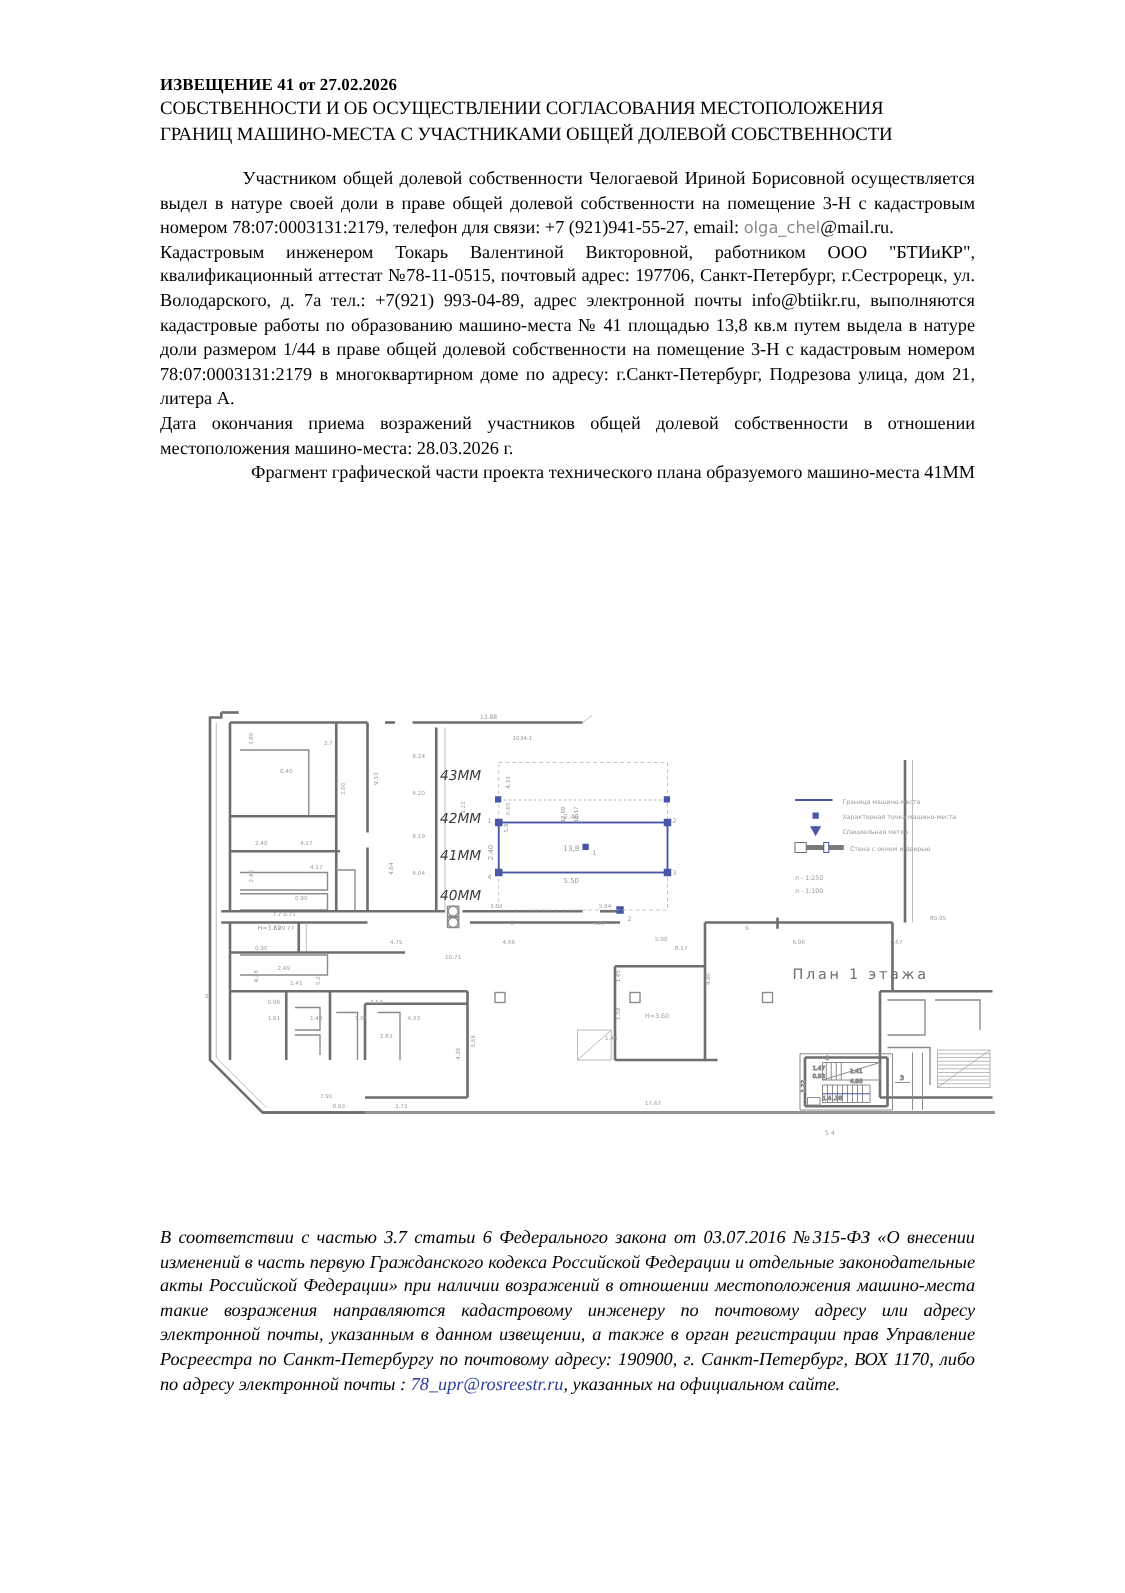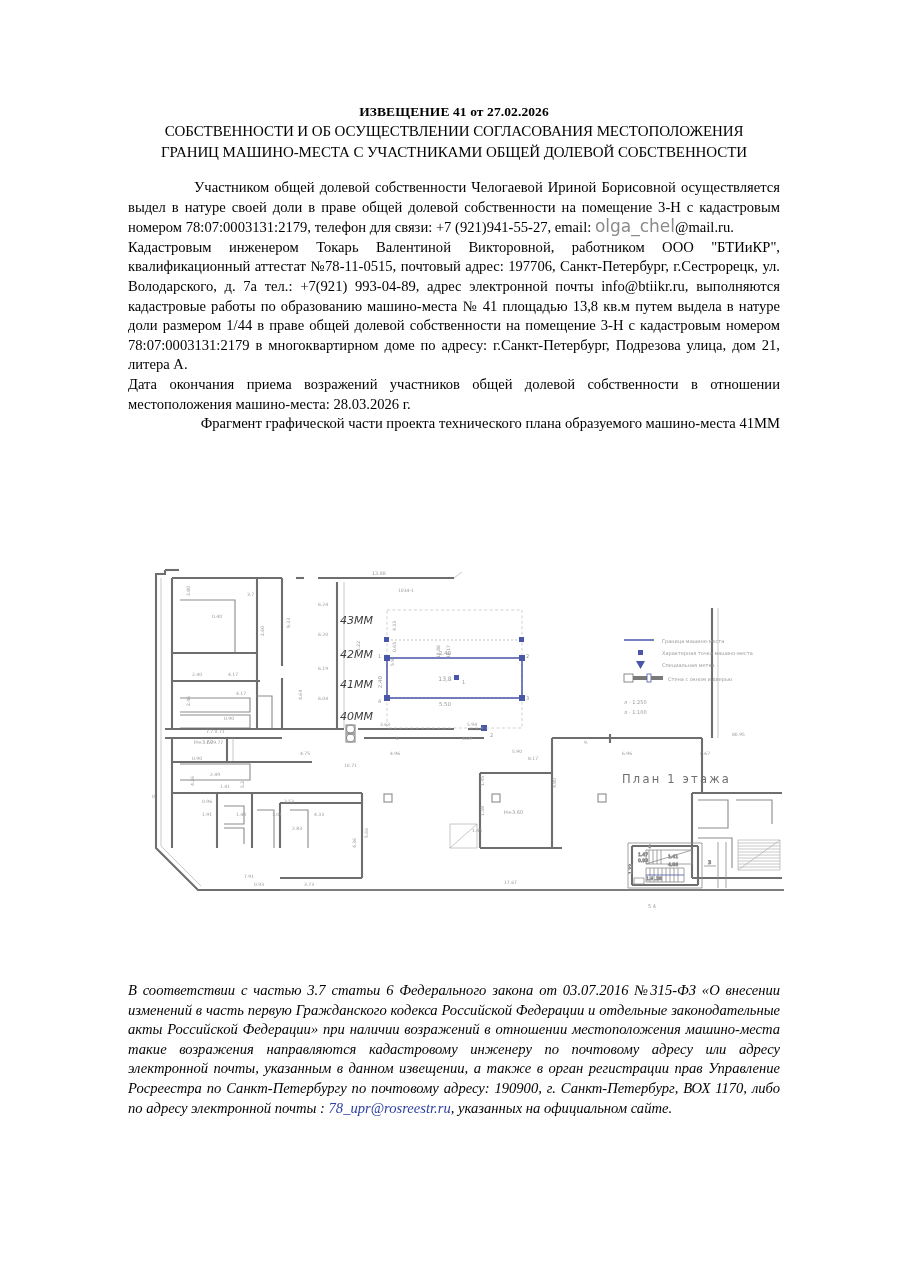--- a/index.html
+++ b/index.html
@@ -19,21 +19,21 @@
     overflow: hidden;
   }
   .content {
     position: absolute;
     left: 128px;
     top: 0;
     width: 652px;
   }
 
   
-  .title-block { padding-top: 103px; text-align: center; }
+  .title-block { padding-top: 59px; }
   .title-line-1 {
     font-weight: bold;
     font-size: 13.5px;
     letter-spacing: 0.1px;
     line-height: 18px;
   }
   .title-line-2 {
     font-size: 15px;
     line-height: 20.5px;
     letter-spacing: -0.1px;
@@ -45,29 +45,29 @@
   p.just {
     margin: 0;
     text-align: justify;
     text-justify: inter-word;
   }
   p.just.indent { text-indent: 66px; }
   p.left { margin: 0; text-align: right; }
 
   .email-gray {
     font-family: "DejaVu Sans", sans-serif;
-    font-size: 17px;
+    font-size: 13px;
     color: #8a8a8a;
   }
   .link-blue { color: #2b3fa0; }
 
   
   .drawing {
     position: absolute;
-    left: 132px;
+    left: 144px;
     top: 548px;
     width: 652px;
     height: 372px;
   }
   .drawing svg { display: block; width: 652px; height: 372px; }
 
   
   .footer-block { position: absolute; left: 128px; top: 981px; width: 652px; font-style: italic; }
 </style>
 </head>

